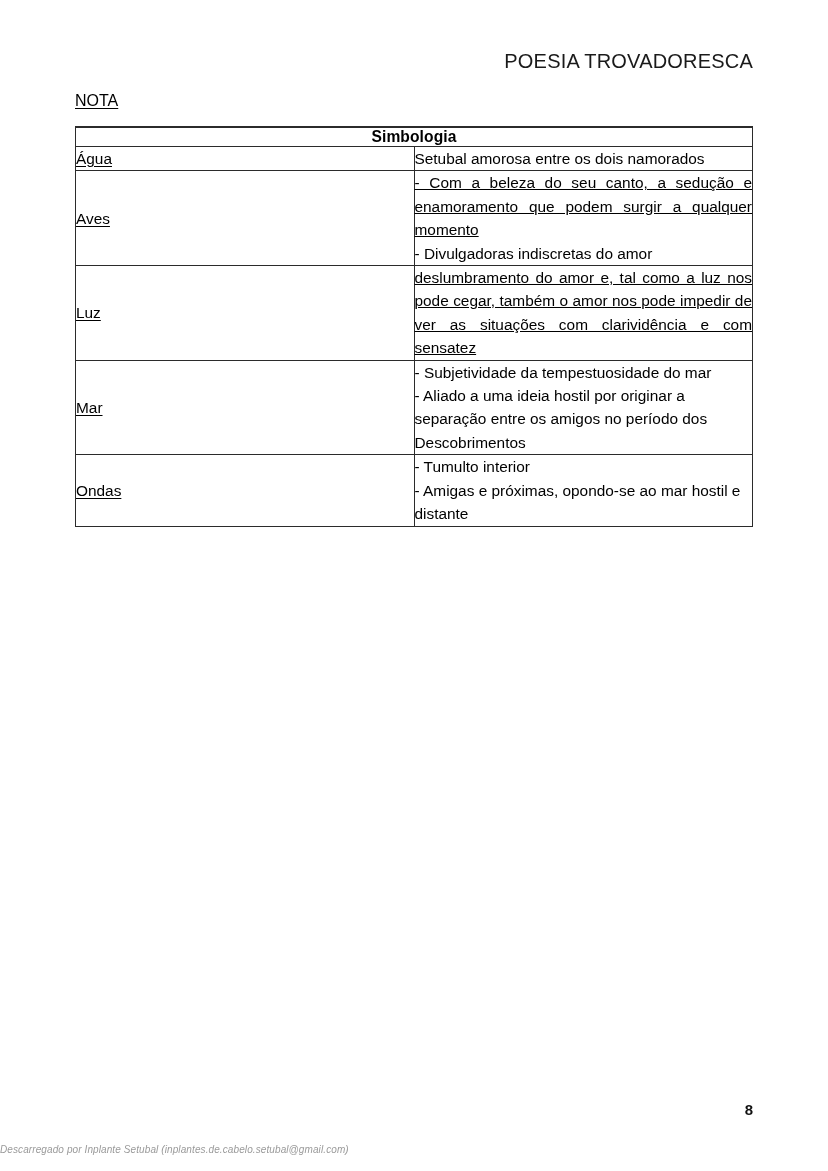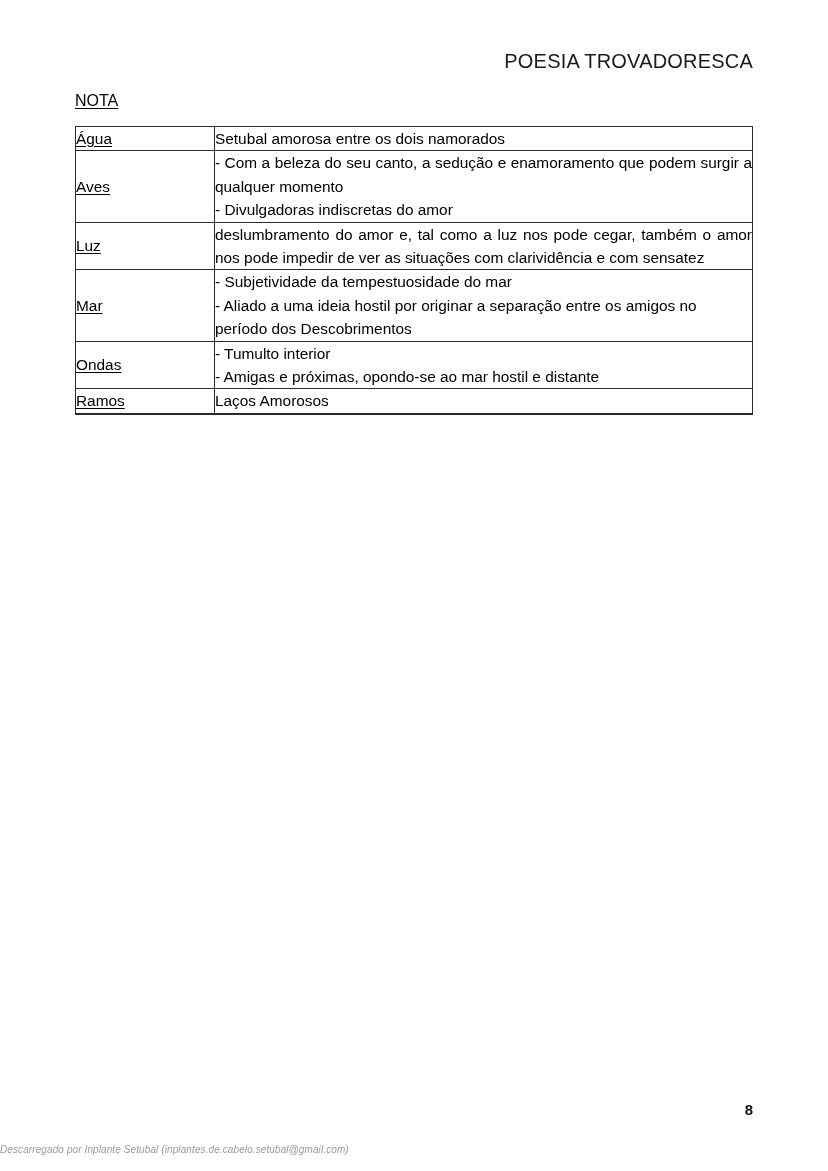--- a/index.html
+++ b/index.html
@@ -82,20 +82,21 @@
   .col-desc {
     padding: 4px 9px 5px 8px;
     line-height: 1.52;
   }
   .col-desc p {
     margin: 0;
   }
   .col-desc p.justify {
     text-align: justify;
     text-align-last: left;
+    text-decoration: underline;
   }
 
   
   .page-number {
     position: absolute;
     top: 1101px;
     left: 0;
     right: 75px;
     text-align: right;
     font-size: 15px;
@@ -116,20 +117,23 @@
 </style>
 </head>
 <body>
 
 <div class="page-header">POESIA TROVADORESCA</div>
 
 <div class="nota-label">NOTA</div>
 
 <table class="simbologia-table">
   <tbody>
+    <tr class="first-row">
+      <th class="table-title" colspan="2">Simbologia</th>
+    </tr>
   <tr>
         <td class="col-term"><span class="term">Água</span></td>
         <td class="col-desc">
           <p>Setubal amorosa entre os dois namorados</p>
         </td>
       </tr>
       <tr>
         <td class="col-term"><span class="term">Aves</span></td>
         <td class="col-desc">
           <p class="justify">- Com a beleza do seu canto, a sedução e enamoramento que podem surgir a qualquer momento</p>
@@ -149,24 +153,18 @@
           <p>- Aliado a uma ideia hostil por originar a separação entre os amigos no período dos Descobrimentos</p>
         </td>
       </tr>
       <tr>
         <td class="col-term"><span class="term">Ondas</span></td>
         <td class="col-desc">
           <p>- Tumulto interior</p>
           <p>- Amigas e próximas, opondo-se ao mar hostil e distante</p>
         </td>
       </tr>
-      <tr class="last-row">
-        <td class="col-term"><span class="term">Ramos</span></td>
-        <td class="col-desc">
-          <p>Laços Amorosos</p>
-        </td>
-      </tr>
     </tbody>
 </table>
 
 <div class="page-number">8</div>
 
 <div class="watermark">Descarregado por Inplante Setubal (inplantes.de.cabelo.setubal@gmail.com)</div>
 
 </body></html>

